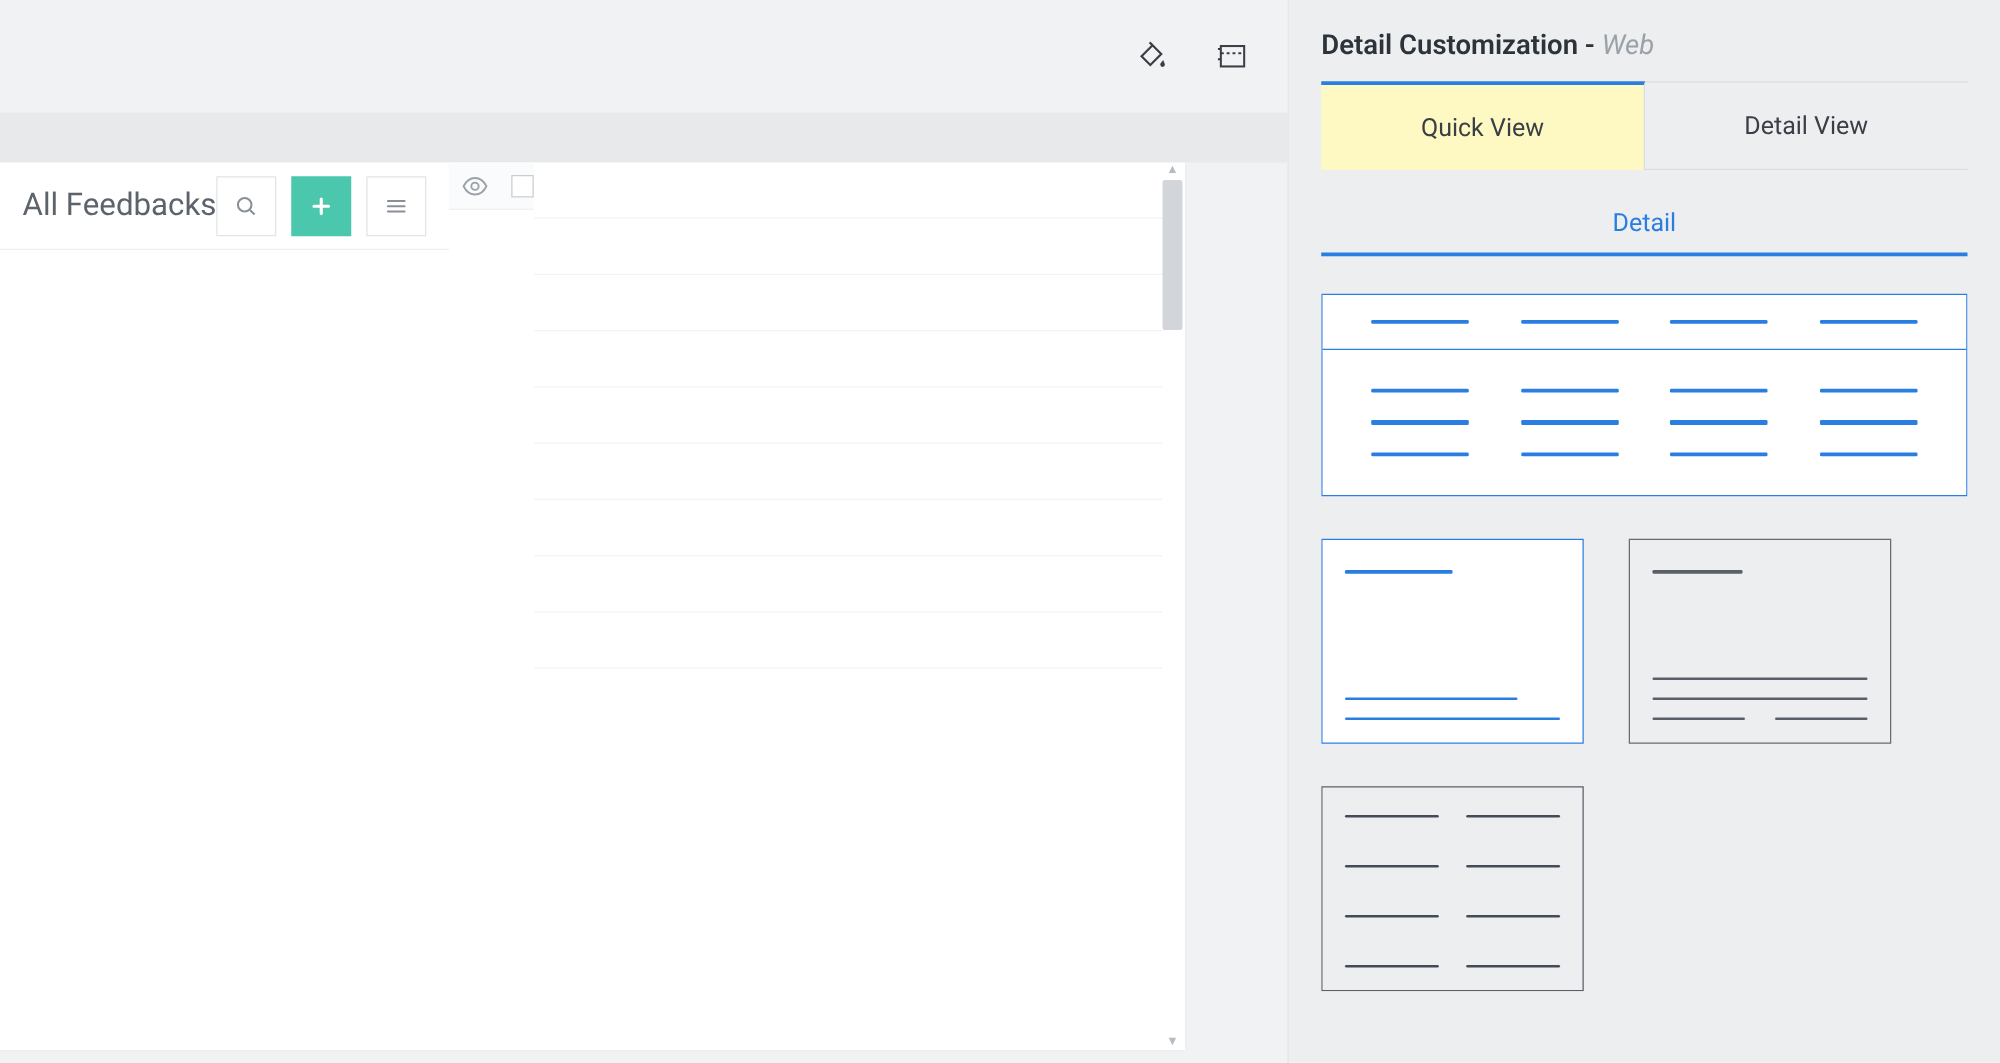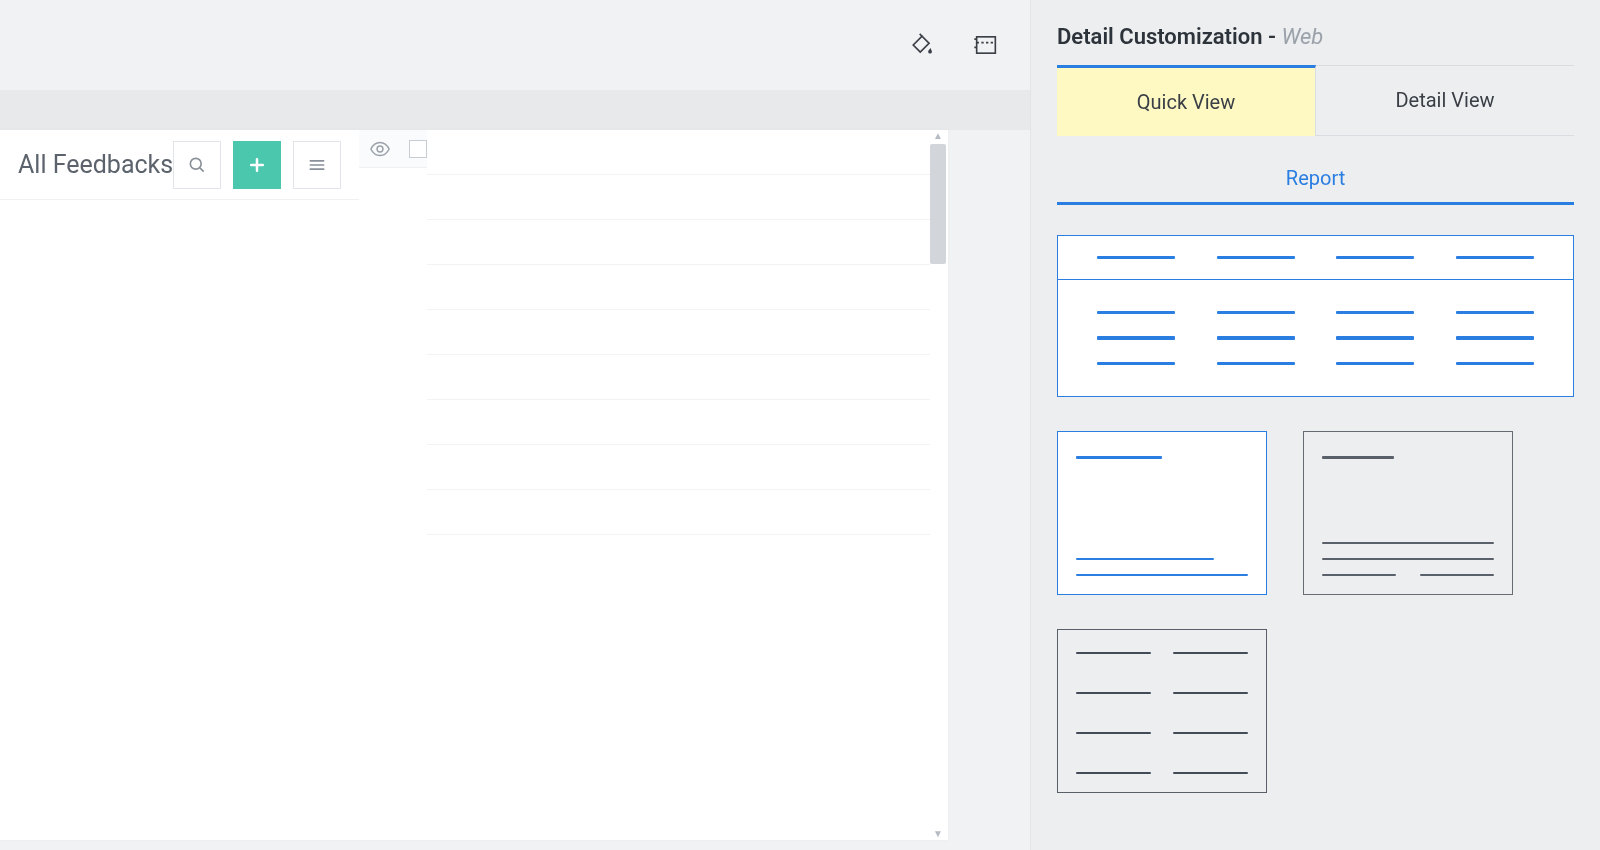--- a/index.html
+++ b/index.html
@@ -369,21 +369,21 @@
   <div class="panel-title">
     <span>Detail Customization - </span><span class="subtitle">Web</span>
   </div>
 
   <div class="view-tabs">
     <div class="view-tab active">Quick View</div>
     <div class="view-tab" style="border-right:none">Detail View</div>
   </div>
 
   <div class="subtabs">
-    <div class="subtab active">Report</div>
+    <div class="subtab active">Detail</div>
   </div>
 
   <div class="layout-options">
 
     <div class="layout-card">
       <div class="table-preview">
         <div class="thead">
           <div class="seg bold"></div>
             <div class="seg bold"></div>
             <div class="seg bold"></div>

